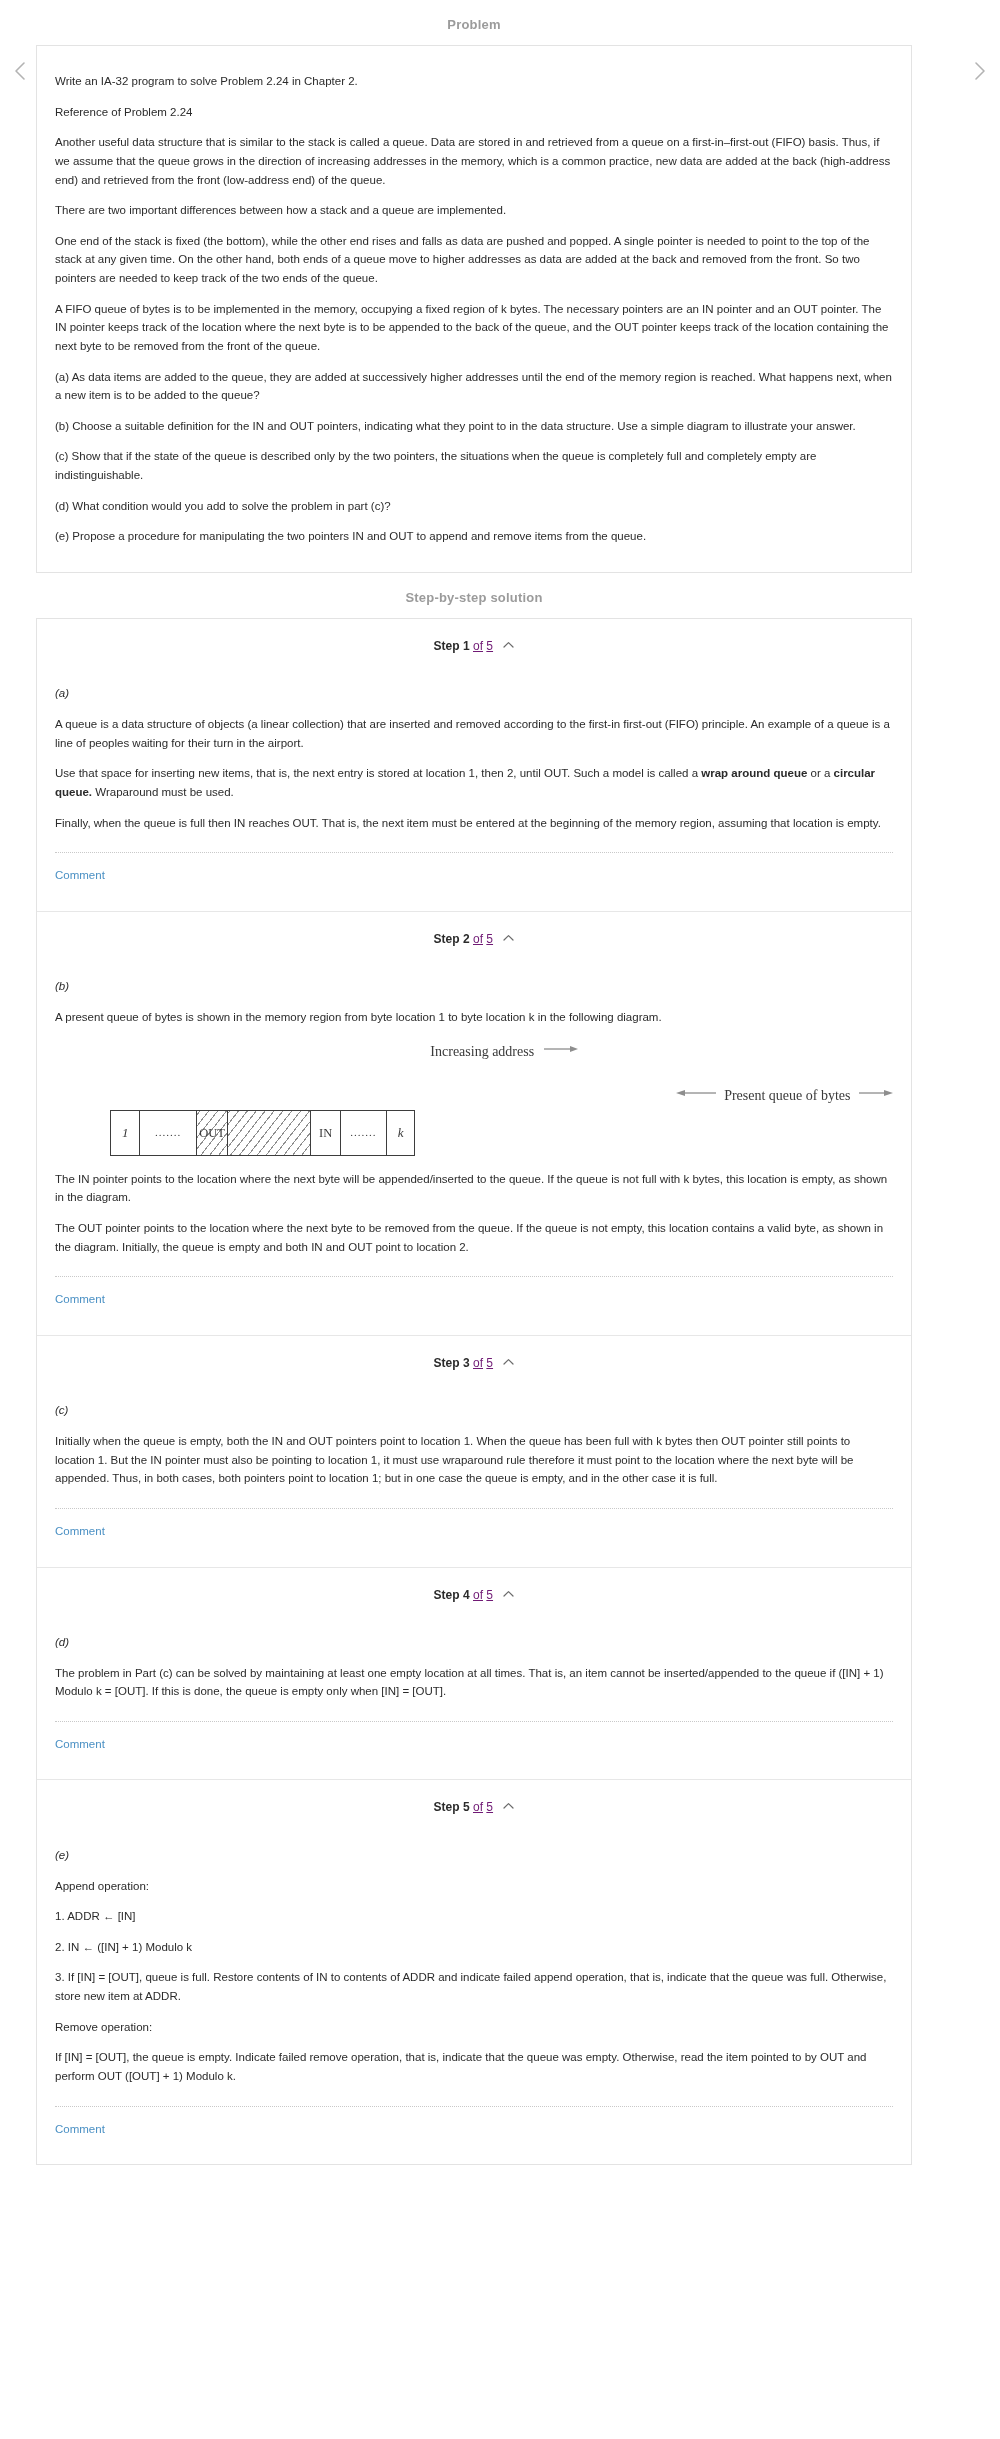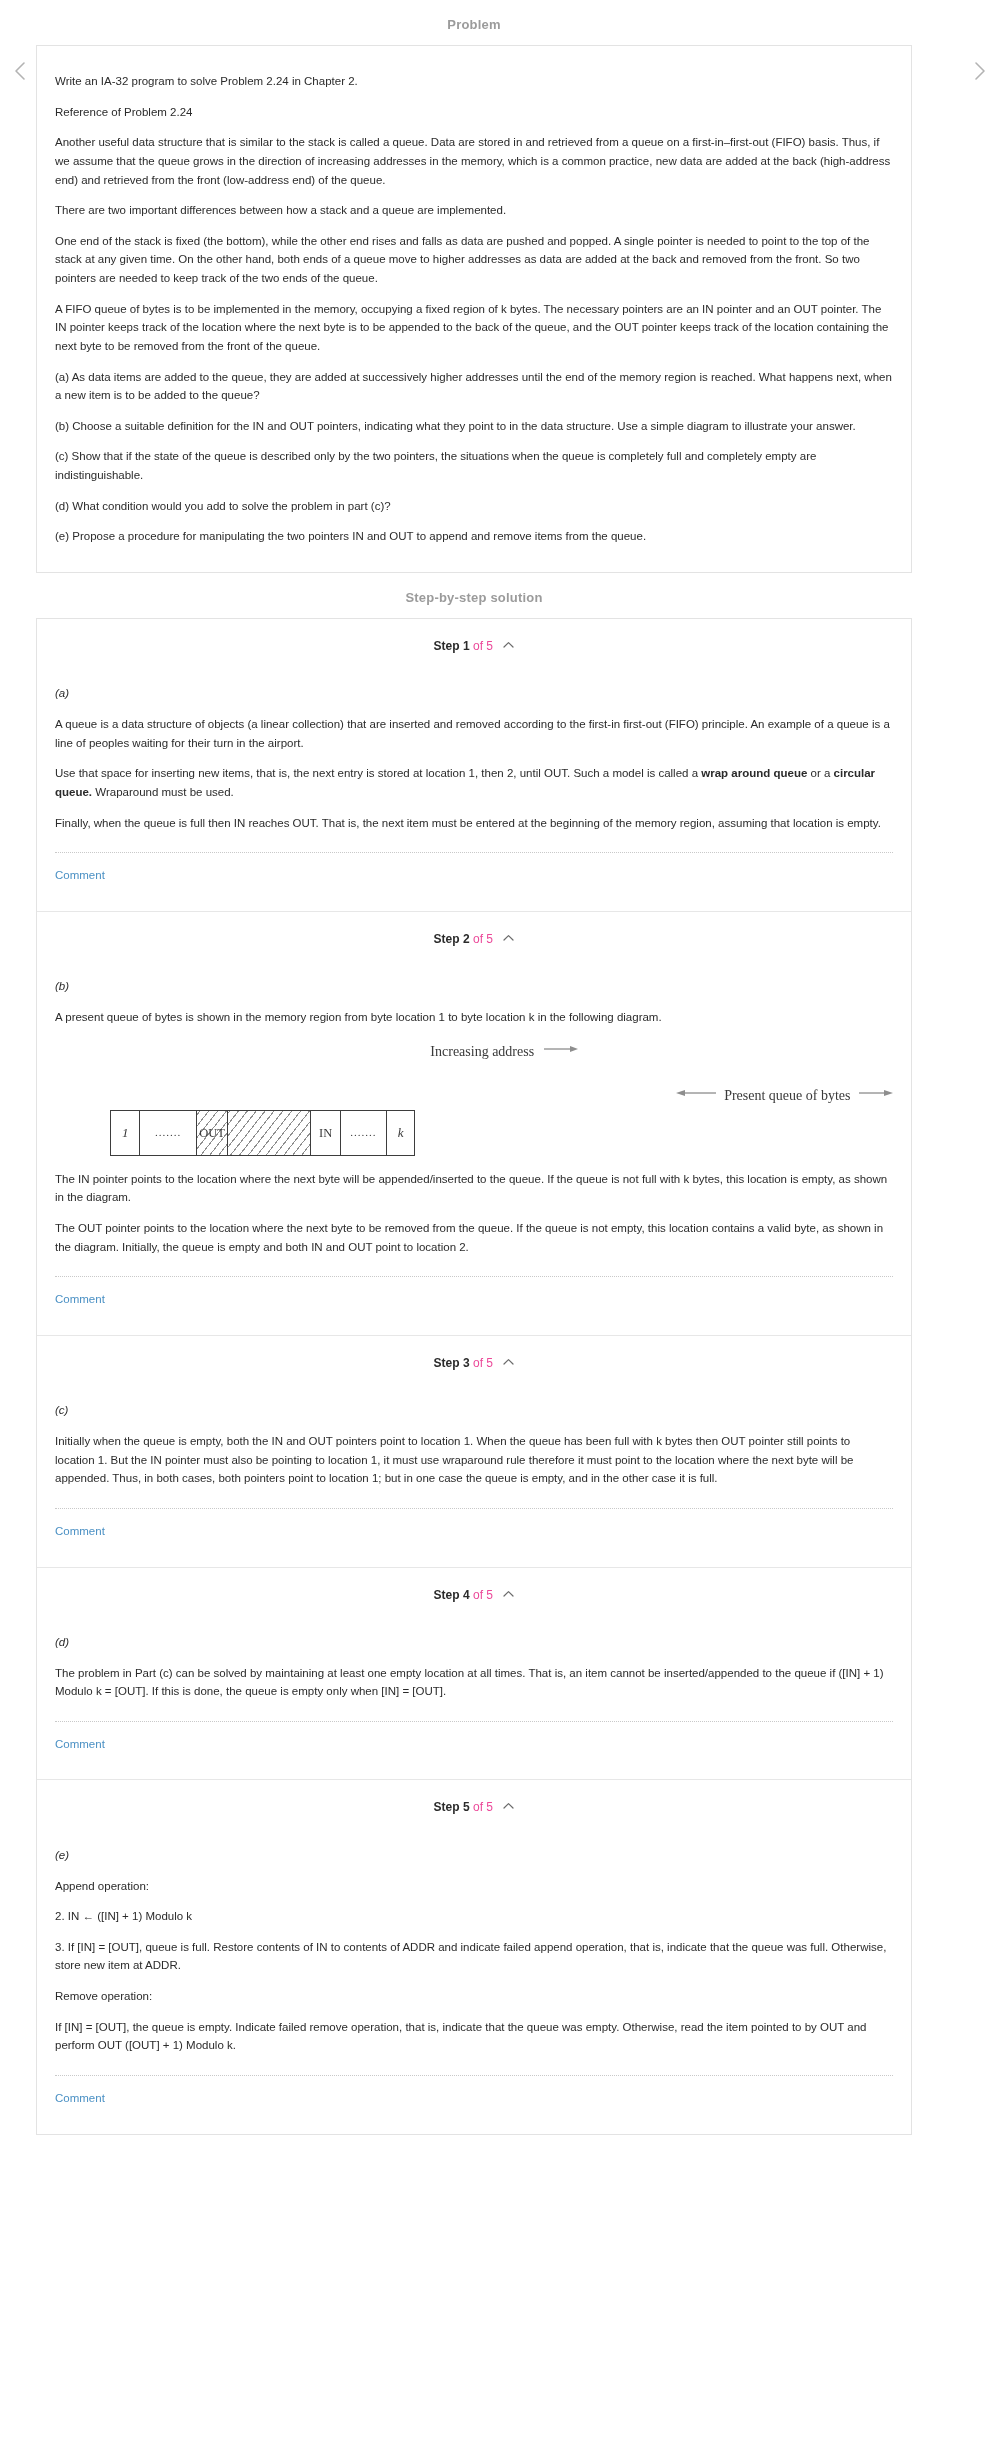--- a/index.html
+++ b/index.html
@@ -67,21 +67,21 @@
   }
   .step:last-child { border-bottom: none; }
   .step-header {
     text-align: center;
     padding: 17px 0 14px 0;
     font-size: 12px;
     color: #4a4a4a;
     user-select: none;
   }
   .step-header .s-num { font-weight: 700; color: #2b2b2b; }
-  .step-header .s-of  { color: #ec4899; font-weight: 400; }
+  .step-header .s-of  { color: #701a75; font-weight: 400; text-decoration: underline; }
   .chev {
     display: inline-block;
     margin-left: 7px;
     vertical-align: 1px;
     color: #6b6b6b;
   }
   .chev svg { display:inline-block; width: 11px; height: 8px; }
 
   .step-body { padding: 14px 18px 0 18px; }
   .step-label { margin: 0 0 12px 0; font-style: italic; }
@@ -359,20 +359,21 @@
         <span class="s-of">5</span>
         <span class="chev">
           <svg viewBox="0 0 11 8" fill="none" stroke="currentColor" stroke-width="1.2" stroke-linecap="round" stroke-linejoin="round">
               <polyline points="1,6 5.5,1.6 10,6"></polyline>
             </svg>
         </span>
       </div>
       <div class="step-body">
         <p class="step-label">(e)</p>
         <p class="para">Append operation:</p>
+        <p class="para numbered">1. ADDR ← [IN]</p>
         <p class="para numbered">2. IN ← ([IN] + 1) Modulo k</p>
         <p class="para numbered">3. If [IN] = [OUT], queue is full. Restore contents of IN to contents of ADDR and indicate failed append operation, that is, indicate that the queue was full. Otherwise, store new item at ADDR.</p>
         <p class="para">Remove operation:</p>
         <p class="para">If [IN] = [OUT], the queue is empty. Indicate failed remove operation, that is, indicate that the queue was empty. Otherwise, read the item pointed to by OUT and perform OUT ([OUT] + 1) Modulo k.</p>
         <hr class="divider">
         <div class="comment-row">
           <span class="comment-link">Comment</span>
         </div>
       </div>
     </div>

